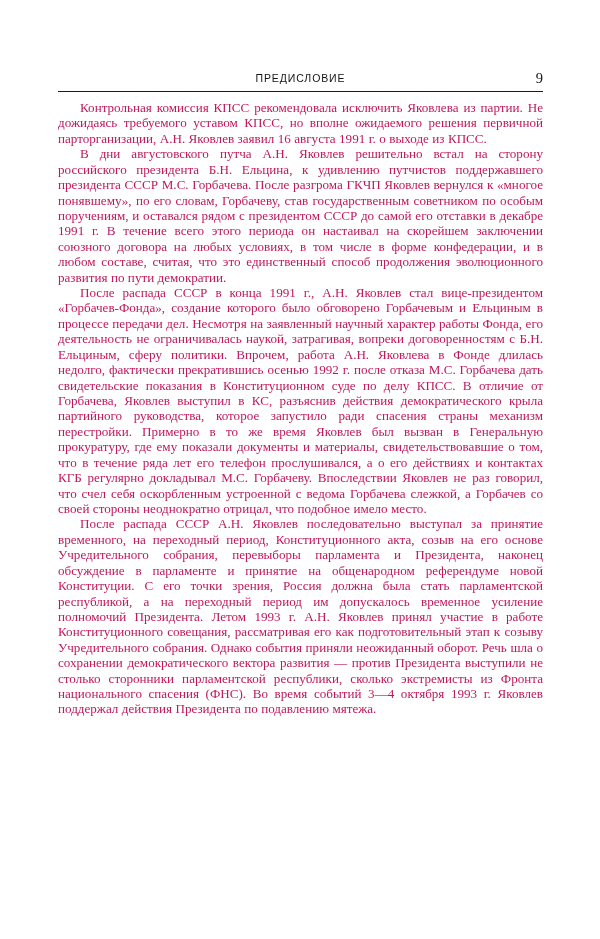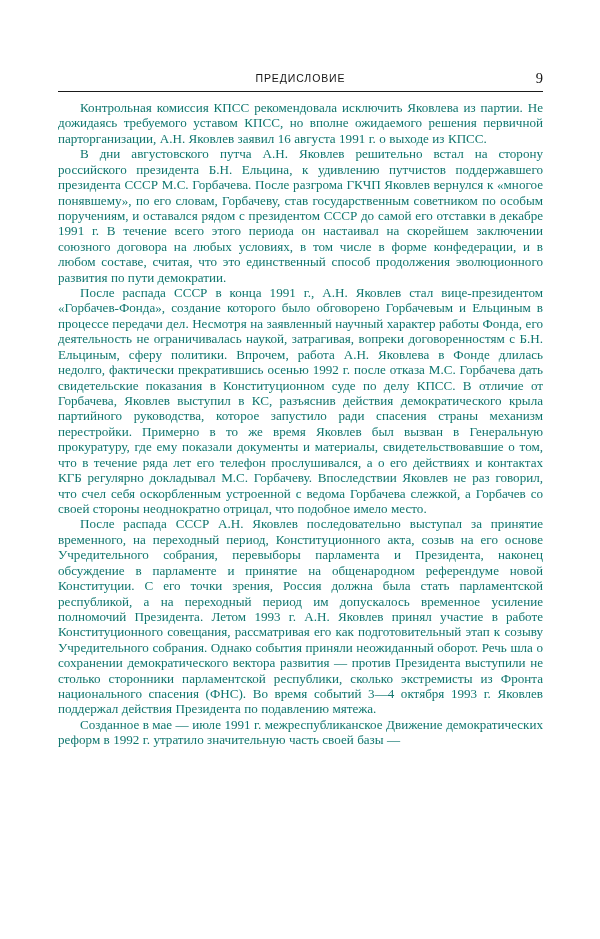--- a/index.html
+++ b/index.html
@@ -73,21 +73,21 @@
     top: 80px;
     width: 485px;
   }
   .para {
     margin: 0;
     text-indent: 22px;
     text-align: justify;
     text-justify: inter-word;
     font-size: 13.1px;
     line-height: 15.42px;
-    color: #0f766e;
+    color: #be185d;
     hyphens: manual;
     word-spacing: 0.15px;
   }
   .para + .para {
     margin-top: 0;
   }
 </style>
 </head>
 <body>
 
@@ -98,16 +98,15 @@
     <div class="running-head-folio">9</div>
   </div>
 
   <div class="head-rule"></div>
 
   <div class="textblock">
     <p class="para">Контрольная комиссия КПСС рекомендовала исключить Яковлева из партии. Не дожидаясь требуемого уставом КПСС, но вполне ожидаемого решения первичной парторганизации, А.Н. Яковлев заявил 16 августа 1991 г. о выходе из КПСС.</p>
     <p class="para">В дни августовского путча А.Н. Яковлев решительно встал на сторону российского президента Б.Н. Ельцина, к удивлению путчистов поддержавшего президента СССР М.С. Горбачева. После разгрома ГКЧП Яковлев вернулся к «многое понявшему», по его словам, Горбачеву, став государственным советником по особым поручениям, и оставался рядом с президентом СССР до самой его отставки в декабре 1991 г. В течение всего этого периода он настаивал на скорейшем заключении союзного договора на любых условиях, в том числе в форме конфедерации, и в любом составе, считая, что это единственный способ продолжения эволюционного развития по пути демократии.</p>
     <p class="para">После распада СССР в конца 1991 г., А.Н. Яковлев стал вице-президентом «Горбачев-Фонда», создание которого было обговорено Горбачевым и Ельциным в процессе передачи дел. Несмотря на заявленный научный характер работы Фонда, его деятельность не ограничивалась наукой, затрагивая, вопреки договоренностям с Б.Н. Ельциным, сферу политики. Впрочем, работа А.Н. Яковлева в Фонде длилась недолго, фактически прекратившись осенью 1992 г. после отказа М.С. Горбачева дать свидетельские показания в Конституционном суде по делу КПСС. В отличие от Горбачева, Яковлев выступил в КС, разъяснив действия демократического крыла партийного руководства, которое запустило ради спасения страны механизм перестройки. Примерно в то же время Яковлев был вызван в Генеральную прокуратуру, где ему показали документы и материалы, свидетельствовавшие о том, что в течение ряда лет его телефон прослушивался, а о его действиях и контактах КГБ регулярно докладывал М.С. Горбачеву. Впоследствии Яковлев не раз говорил, что счел себя оскорбленным устроенной с ведома Горбачева слежкой, а Горбачев со своей стороны неоднократно отрицал, что подобное имело место.</p>
     <p class="para">После распада СССР А.Н. Яковлев последовательно выступал за принятие временного, на переходный период, Конституционного акта, созыв на его основе Учредительного собрания, перевыборы парламента и Президента, наконец обсуждение в парламенте и принятие на общенародном референдуме новой Конституции. С его точки зрения, Россия должна была стать парламентской республикой, а на переходный период им допускалось временное усиление полномочий Президента. Летом 1993 г. А.Н. Яковлев принял участие в работе Конституционного совещания, рассматривая его как подготовительный этап к созыву Учредительного собрания. Однако события приняли неожиданный оборот. Речь шла о сохранении демократического вектора развития — против Президента выступили не столько сторонники парламентской республики, сколько экстремисты из Фронта национального спасения (ФНС). Во время событий 3—4 октября 1993 г. Яковлев поддержал действия Президента по подавлению мятежа.</p>
-    <p class="para">Созданное в мае — июле 1991 г. межреспубликанское Движение демократических реформ в 1992 г. утратило значительную часть своей базы —</p>
   </div>
 
 </div>
 
 </body></html>

